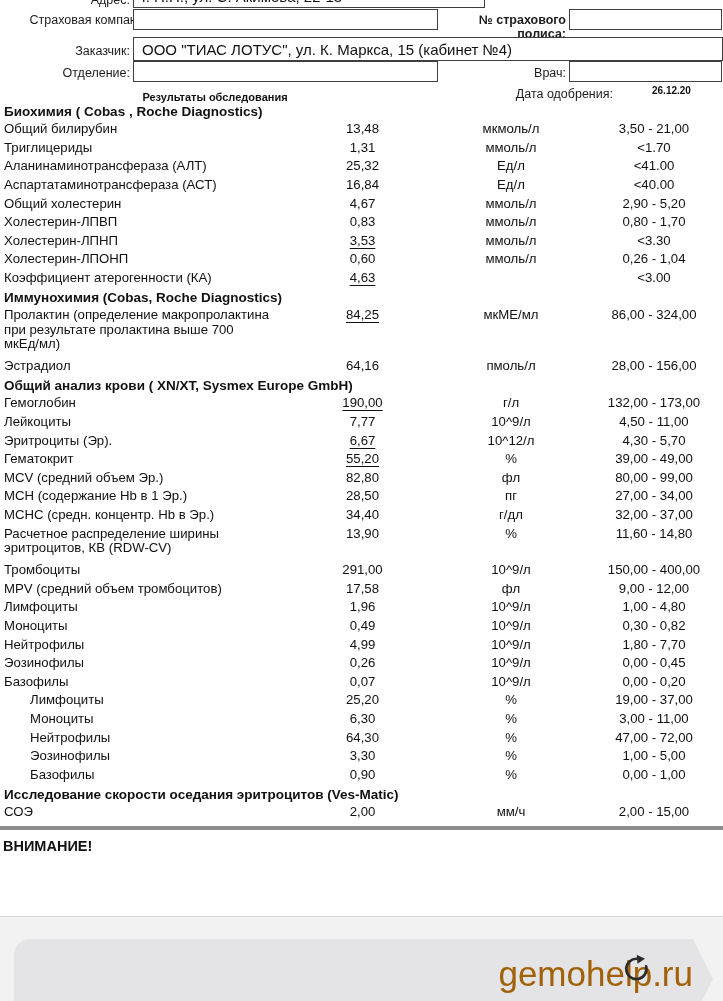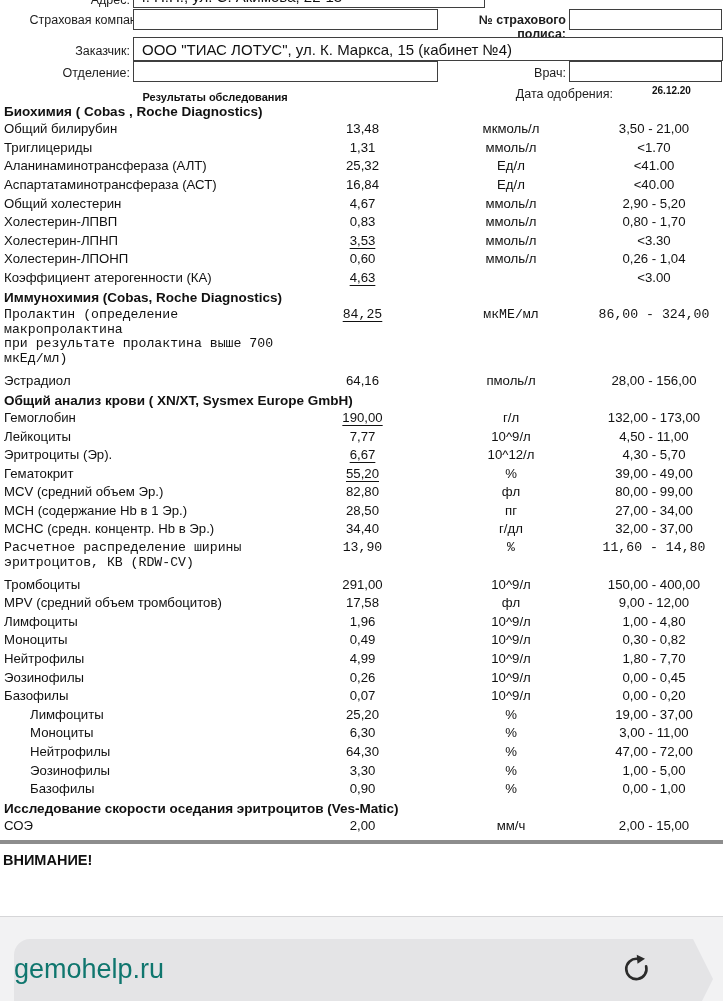--- a/index.html
+++ b/index.html
@@ -41,37 +41,37 @@
   .thead .hc:last-child{border-right:none;}
   .tbody{width:595px;}
   .srow{font-size:13.5px;font-weight:bold;min-height:18.6px;line-height:15px;
         padding:3px 0 0 4px;box-sizing:border-box;}
   .trow{display:grid;grid-template-columns:288px 149px 148px 138px;
         min-height:18.6px;box-sizing:border-box;padding-top:2.6px;}
   .trow .c{font-size:13.2px;line-height:14.5px;}
   .trow .name{padding-left:4px;white-space:pre-line;}
   .trow .name.indent{padding-left:30px;}
   .trow .res,.trow .unit,.trow .range{text-align:center;}
-  .trow.multi{padding-bottom:5px;font-family:Liberation Mono, monospace;}
+  .trow.multi{padding-bottom:5px;}
   .flag{text-decoration:underline;text-underline-offset:3px;}
 
   .end-rule{margin-top:5px;height:3px;border-top:2px solid #8d8d8d;
             border-bottom:2px solid #8d8d8d;width:723px;box-sizing:border-box;}
   .warning{margin-top:8px;padding-left:3px;font-size:14.5px;font-weight:bold;}
 
   
   .chrome{position:absolute;left:0;top:916px;width:723px;height:85px;
           background:#f2f2f3;border-top:1px solid #d6d6d8;box-sizing:border-box;}
   .urlbar{position:absolute;left:14px;top:22px;width:679px;height:80px;
           background:#e4e4e6;border-radius:16px 0 0 16px;}
   .urlbar-point{position:absolute;left:693px;top:22px;width:0;height:0;
           border-top:40px solid transparent;border-bottom:40px solid transparent;
           border-left:20px solid #e4e4e6;}
-  .url-text{position:absolute;left:0;top:15px;width:679px;text-align:left;
-            font-size:27px;color:#0f766e;}
+  .url-text{position:absolute;left:0;top:15px;width:679px;text-align:right;
+            font-size:35px;color:#a16207;}
   .reload{position:absolute;right:42px;top:14px;width:30px;height:30px;cursor:pointer;}
 </style>
 </head>
 <body>
 
 <div class="stage">
 
   <div class="flabel addr-label">Адрес:</div>
   <div class="fbox addr-box">
     <div class="val">г. Н.Н., ул. С. Акимова, 22-13</div>

